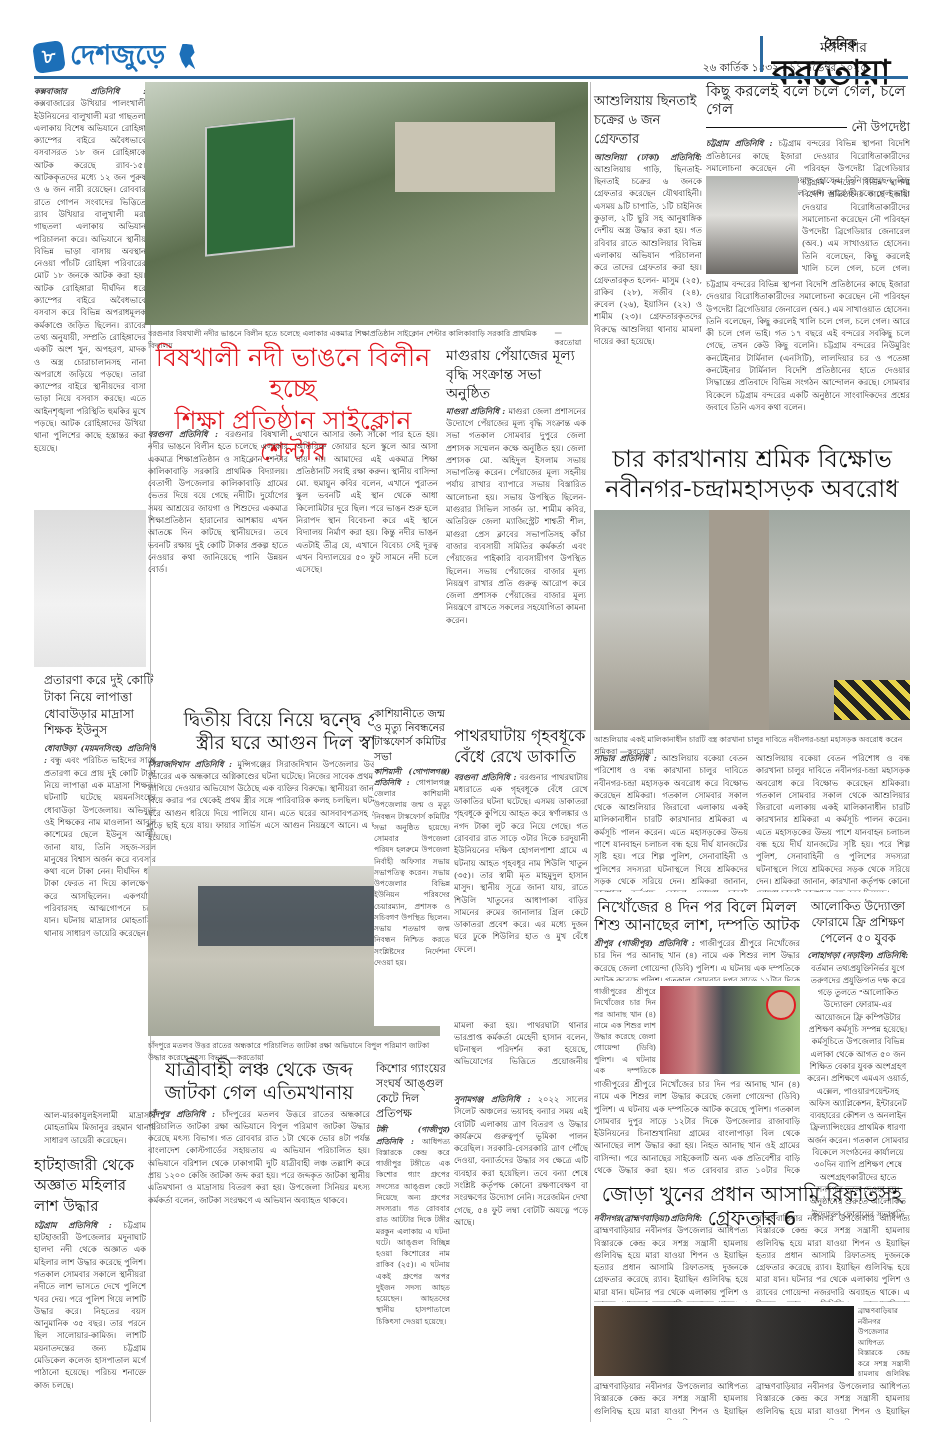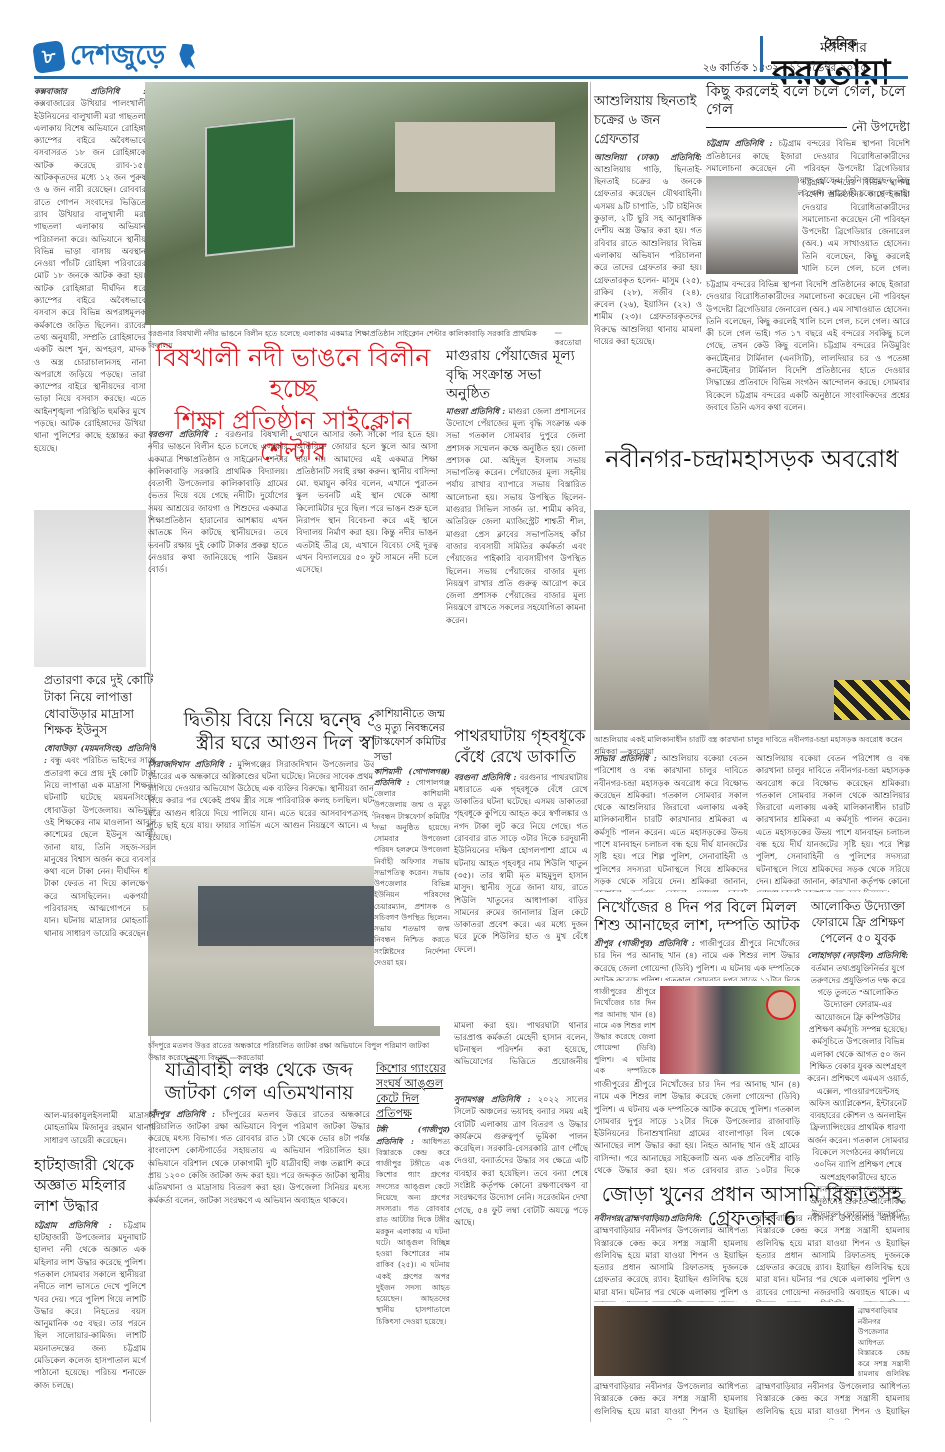--- a/index.html
+++ b/index.html
@@ -135,21 +135,21 @@
 <div class="abs" style="left:148px;top:1058px;width:222px;">
   <div class="hl" style="font-size:19px;text-align:center;">যাত্রীবাহী লঞ্চ থেকে জব্দ</div>
   <div class="hl" style="font-size:19px;text-align:center;">জাটকা গেল এতিমখানায়</div>
   <div class="body" style="height:300px;margin-top:4px;">
     <span class="byline">চাঁদপুর প্রতিনিধি :</span>
     <span>চাঁদপুরের মতলব উত্তরে রাতের অন্ধকারে পরিচালিত জাটকা রক্ষা অভিযানে বিপুল পরিমাণ জাটকা উদ্ধার করেছে মৎস্য বিভাগ। গত রোববার রাত ১টা থেকে ভোর ৪টা পর্যন্ত বাংলাদেশ কোস্টগার্ডের সহায়তায় এ অভিযান পরিচালিত হয়। অভিযানে বরিশাল থেকে ঢাকাগামী দুটি যাত্রীবাহী লঞ্চ তল্লাশি করে প্রায় ১২০০ কেজি জাটকা জব্দ করা হয়। পরে জব্দকৃত জাটকা স্থানীয় এতিমখানা ও মাদ্রাসায় বিতরণ করা হয়। উপজেলা সিনিয়র মৎস্য কর্মকর্তা বলেন, জাটকা সংরক্ষণে এ অভিযান অব্যাহত থাকবে।</span>
   </div>
 </div>
 
 <div class="abs" style="left:376px;top:1062px;width:74px;">
-  <div class="hl" style="font-size:11px;line-height:1.35;text-decoration:underline;">কিশোর গ্যাংয়ের সংঘর্ষ আঙ্গুল কেটে দিল প্রতিপক্ষ</div>
+  <div class="hl" style="font-size:11px;line-height:1.35;">কিশোর গ্যাংয়ের সংঘর্ষ আঙ্গুল কেটে দিল প্রতিপক্ষ</div>
   <div class="body" style="height:300px;margin-top:3px;font-size:7.5px;">
     <span class="byline">টঙ্গী (গাজীপুর) প্রতিনিধি :</span>
     <span>আধিপত্য বিস্তারকে কেন্দ্র করে গাজীপুর টঙ্গীতে এক কিশোর গ্যাং গ্রুপের সদস্যের আঙ্গুল কেটে নিয়েছে অন্য গ্রুপের সদস্যরা। গত রোববার রাত আটটার দিকে টঙ্গীর মরকুন এলাকায় এ ঘটনা ঘটে। আঙ্গুল বিচ্ছিন্ন হওয়া কিশোরের নাম রাকিব (২৫)। এ ঘটনায় একই গ্রুপের অপর দুইজন সদস্য আহত হয়েছেন। আহতদের স্থানীয় হাসপাতালে চিকিৎসা দেওয়া হয়েছে।</span>
   </div>
 </div>
 
 <div class="abs" style="left:374px;top:706px;width:76px;background:#fff;">
   <div class="hl" style="font-size:10.5px;line-height:1.35;">কাশিয়ানীতে জন্ম ও মৃত্যু নিবন্ধনের টাস্কফোর্স কমিটির সভা</div>
   <div class="body" style="height:260px;margin-top:3px;font-size:7.5px;">
     <span class="byline">কাশিয়ানী (গোপালগঞ্জ) প্রতিনিধি :</span>
@@ -180,20 +180,21 @@
 </div>
 <div class="abs photo" style="left:706px;top:176px;width:92px;height:98px;background:linear-gradient(180deg,#b6b8b5,#e0dfdb 40%,#6d6a66 100%);"></div>
 <div class="abs body" style="left:802px;top:176px;width:108px;height:98px;">
   <span>চট্টগ্রাম বন্দরের বিভিন্ন স্থাপনা বিদেশি প্রতিষ্ঠানের কাছে ইজারা দেওয়ার বিরোধিতাকারীদের সমালোচনা করেছেন নৌ পরিবহন উপদেষ্টা ব্রিগেডিয়ার জেনারেল (অব.) এম সাখাওয়াত হোসেন। তিনি বলেছেন, কিছু করলেই খালি চলে গেল, চলে গেল। আরে কী চলে গেল ভাই। গত ১৭ বছরে এই বন্দরের সবকিছু চলে গেছে, তখন কেউ কিছু বলেনি। চট্টগ্রাম বন্দরের নিউমুরিং কনটেইনার টার্মিনাল (এনসিটি), লালদিয়ার চর ও পতেঙ্গা কনটেইনার টার্মিনাল বিদেশি প্রতিষ্ঠানের হাতে দেওয়ার সিদ্ধান্তের প্রতিবাদে বিভিন্ন সংগঠন আন্দোলন করছে। সোমবার বিকেলে চট্টগ্রাম বন্দরের একটি অনুষ্ঠানে সাংবাদিকদের প্রশ্নের জবাবে তিনি এসব কথা বলেন।</span>
 </div>
 <div class="abs body" style="left:706px;top:278px;width:204px;height:150px;">
   <span>চট্টগ্রাম বন্দরের বিভিন্ন স্থাপনা বিদেশি প্রতিষ্ঠানের কাছে ইজারা দেওয়ার বিরোধিতাকারীদের সমালোচনা করেছেন নৌ পরিবহন উপদেষ্টা ব্রিগেডিয়ার জেনারেল (অব.) এম সাখাওয়াত হোসেন। তিনি বলেছেন, কিছু করলেই খালি চলে গেল, চলে গেল। আরে কী চলে গেল ভাই। গত ১৭ বছরে এই বন্দরের সবকিছু চলে গেছে, তখন কেউ কিছু বলেনি। চট্টগ্রাম বন্দরের নিউমুরিং কনটেইনার টার্মিনাল (এনসিটি), লালদিয়ার চর ও পতেঙ্গা কনটেইনার টার্মিনাল বিদেশি প্রতিষ্ঠানের হাতে দেওয়ার সিদ্ধান্তের প্রতিবাদে বিভিন্ন সংগঠন আন্দোলন করছে। সোমবার বিকেলে চট্টগ্রাম বন্দরের একটি অনুষ্ঠানে সাংবাদিকদের প্রশ্নের জবাবে তিনি এসব কথা বলেন।</span>
 </div>
 
 <div class="abs" style="left:594px;top:444px;width:316px;">
+  <div class="hl" style="font-size:24px;text-align:center;line-height:1.25;">চার কারখানায় শ্রমিক বিক্ষোভ</div>
   <div class="hl" style="font-size:24px;text-align:center;line-height:1.25;">নবীনগর-চন্দ্রামহাসড়ক অবরোধ</div>
 </div>
 <div class="abs photo" style="left:594px;top:510px;width:316px;height:220px;background:linear-gradient(180deg,#9fa7a0 0%,#c8c8c2 45%,#b6b3a9 70%,#9b978c 100%);">
   <div style="position:absolute;left:115px;top:0;width:60px;height:220px;background:#a49c8f;"></div>
   <div style="position:absolute;left:240px;top:170px;width:76px;height:40px;background:repeating-linear-gradient(45deg,#222 0 6px,#e8d24a 6px 12px);"></div>
 </div>
 <div class="abs cap" style="left:594px;top:734px;width:316px;">
   <span>আশুলিয়ায় একই মালিকানাধীন চারটি বস্ত্র কারখানা চালুর দাবিতে নবীনগর-চন্দ্রা মহাসড়ক অবরোধ করেন শ্রমিকরা</span>
   <span>—করতোয়া</span>
 </div>

